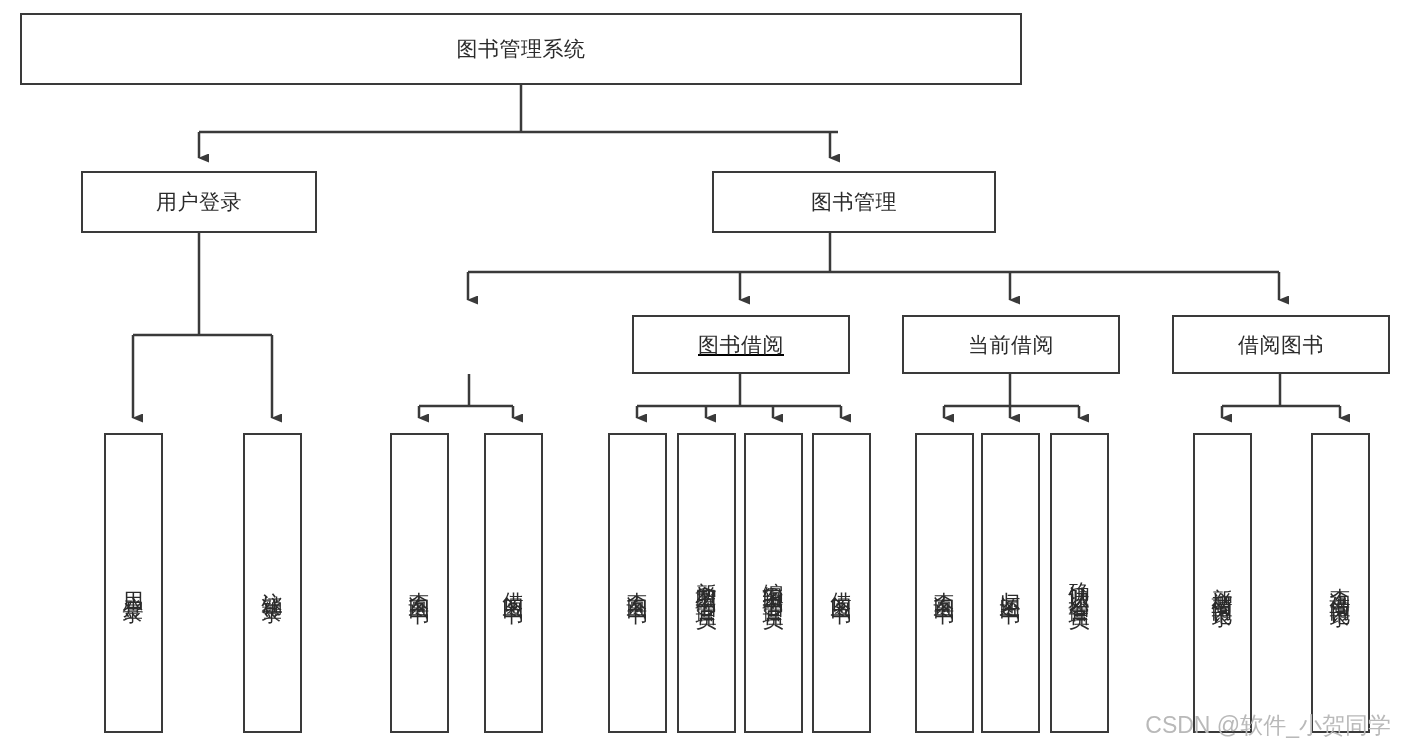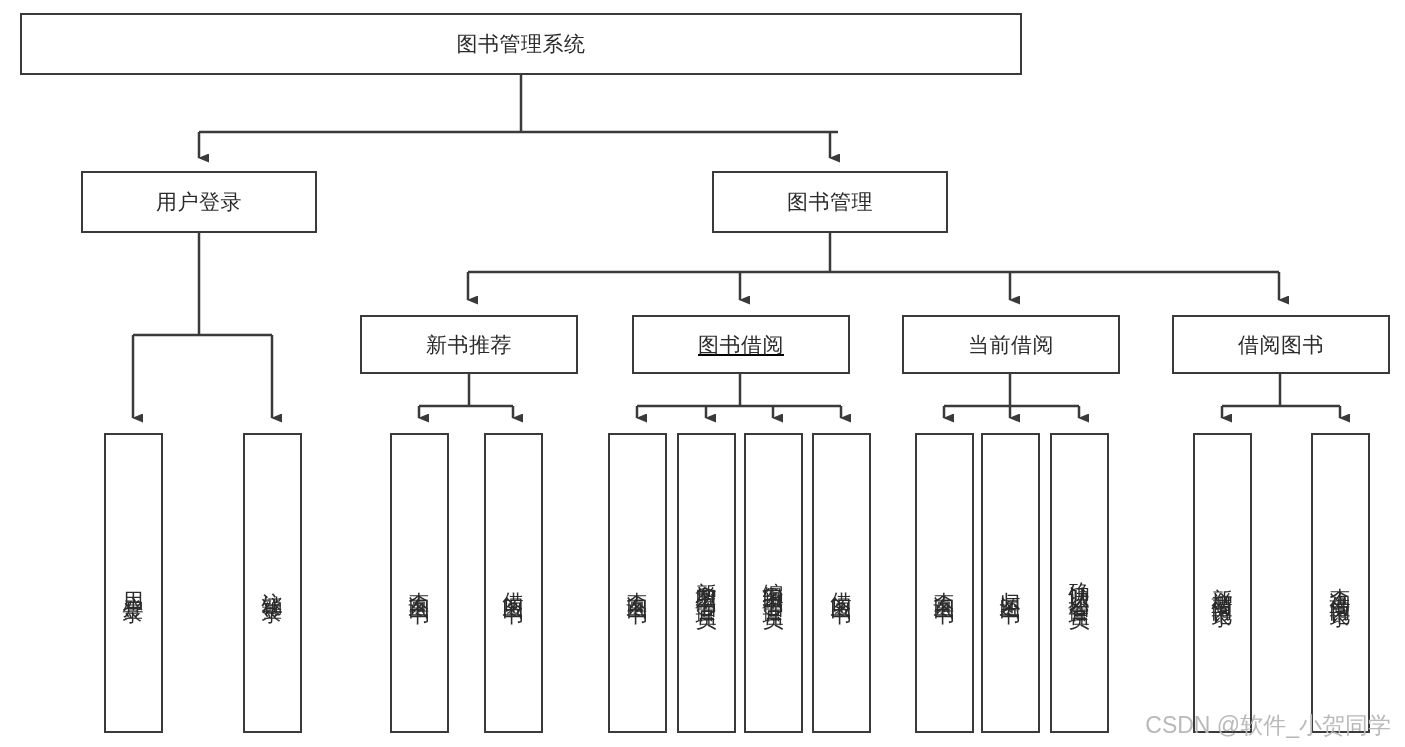--- a/index.html
+++ b/index.html
@@ -112,34 +112,31 @@
       <path d="M1010,406 L1010,418" marker-end="url(#arrowhead)"></path>
       <path d="M1079,406 L1079,418" marker-end="url(#arrowhead)"></path>
 
       <path d="M1280,374 L1280,406"></path>
       <path d="M1222,406 L1340,406"></path>
       <path d="M1222,406 L1222,418" marker-end="url(#arrowhead)"></path>
       <path d="M1340,406 L1340,418" marker-end="url(#arrowhead)"></path>
     </g>
   </svg>
 
-  <div class="node-box" style="left:20px; top:13px; width:1002px; height:62px;">
+  <div class="node-box" style="left:20px; top:13px; width:1002px; height:72px;">
     <span class="node-label-h">图书管理系统</span>
   </div>
 
   <div class="node-box" style="left:81px; top:171px; width:236px; height:62px;">
     <span class="node-label-h">用户登录</span>
   </div>
-  <div class="node-box" style="left:712px; top:171px; width:236px; height:62px;">
+  <div class="node-box" style="left:712px; top:171px; width:284px; height:62px;">
     <span class="node-label-h">图书管理</span>
   </div>
 
-  <div class="node-box" style="left:360px; top:315px; width:218px; height:59px;">
-    <span class="node-label-h">新书推荐</span>
-  </div>
   <div class="node-box" style="left:632px; top:315px; width:218px; height:59px;text-decoration:underline;">
     <span class="node-label-h">图书借阅</span>
   </div>
   <div class="node-box" style="left:902px; top:315px; width:218px; height:59px;">
     <span class="node-label-h">当前借阅</span>
   </div>
   <div class="node-box" style="left:1172px; top:315px; width:218px; height:59px;">
     <span class="node-label-h">借阅图书</span>
   </div>
 

